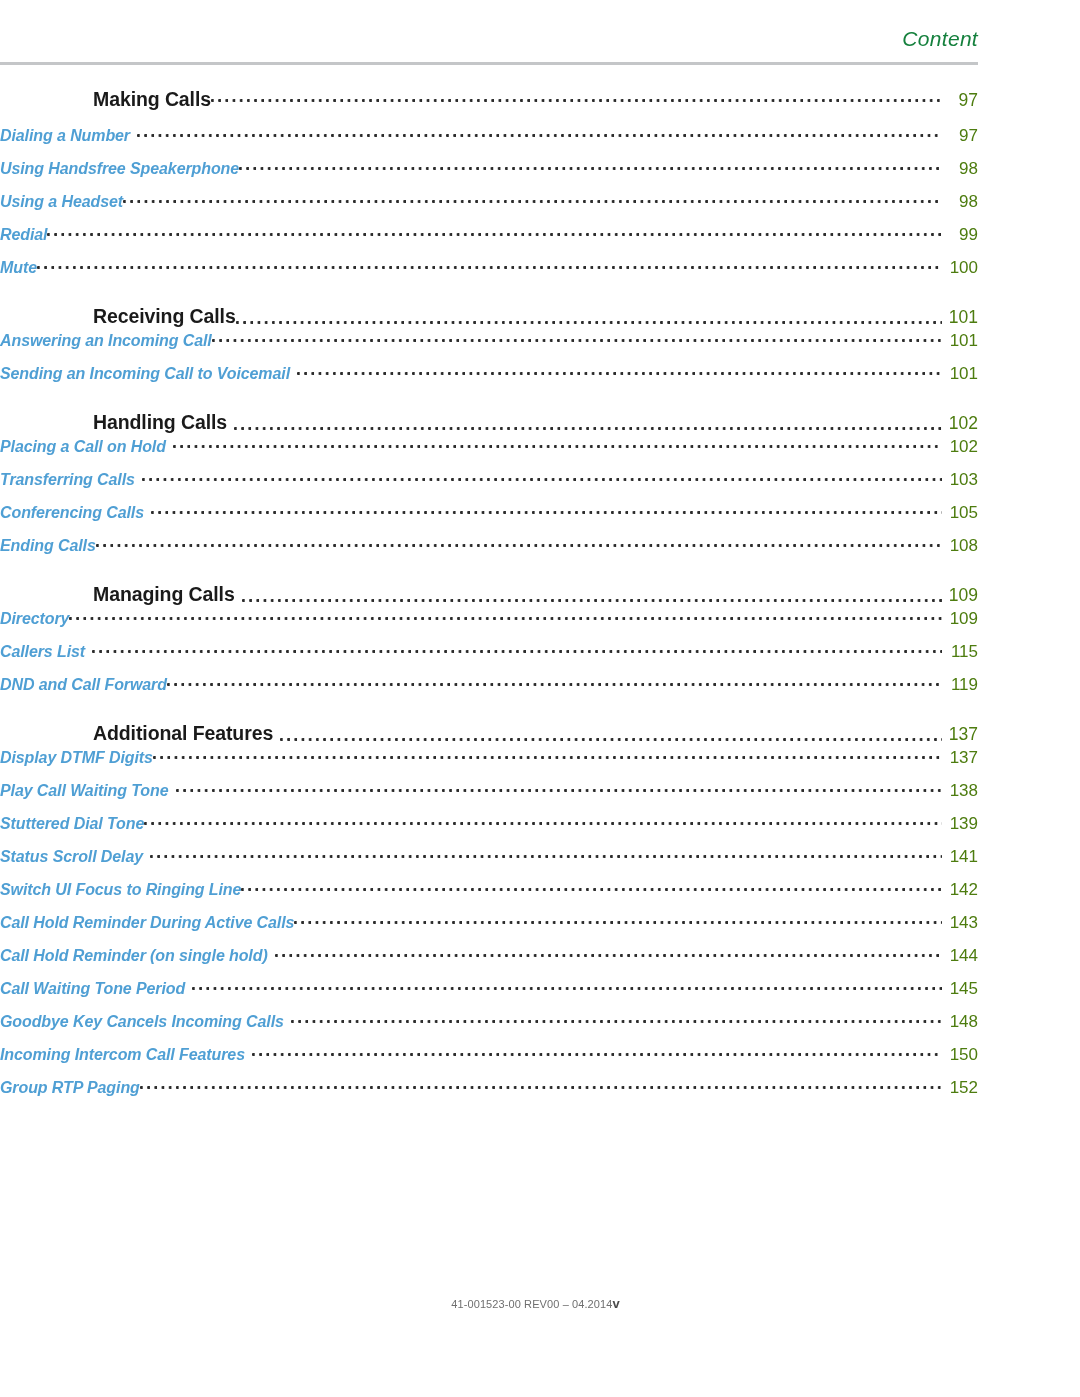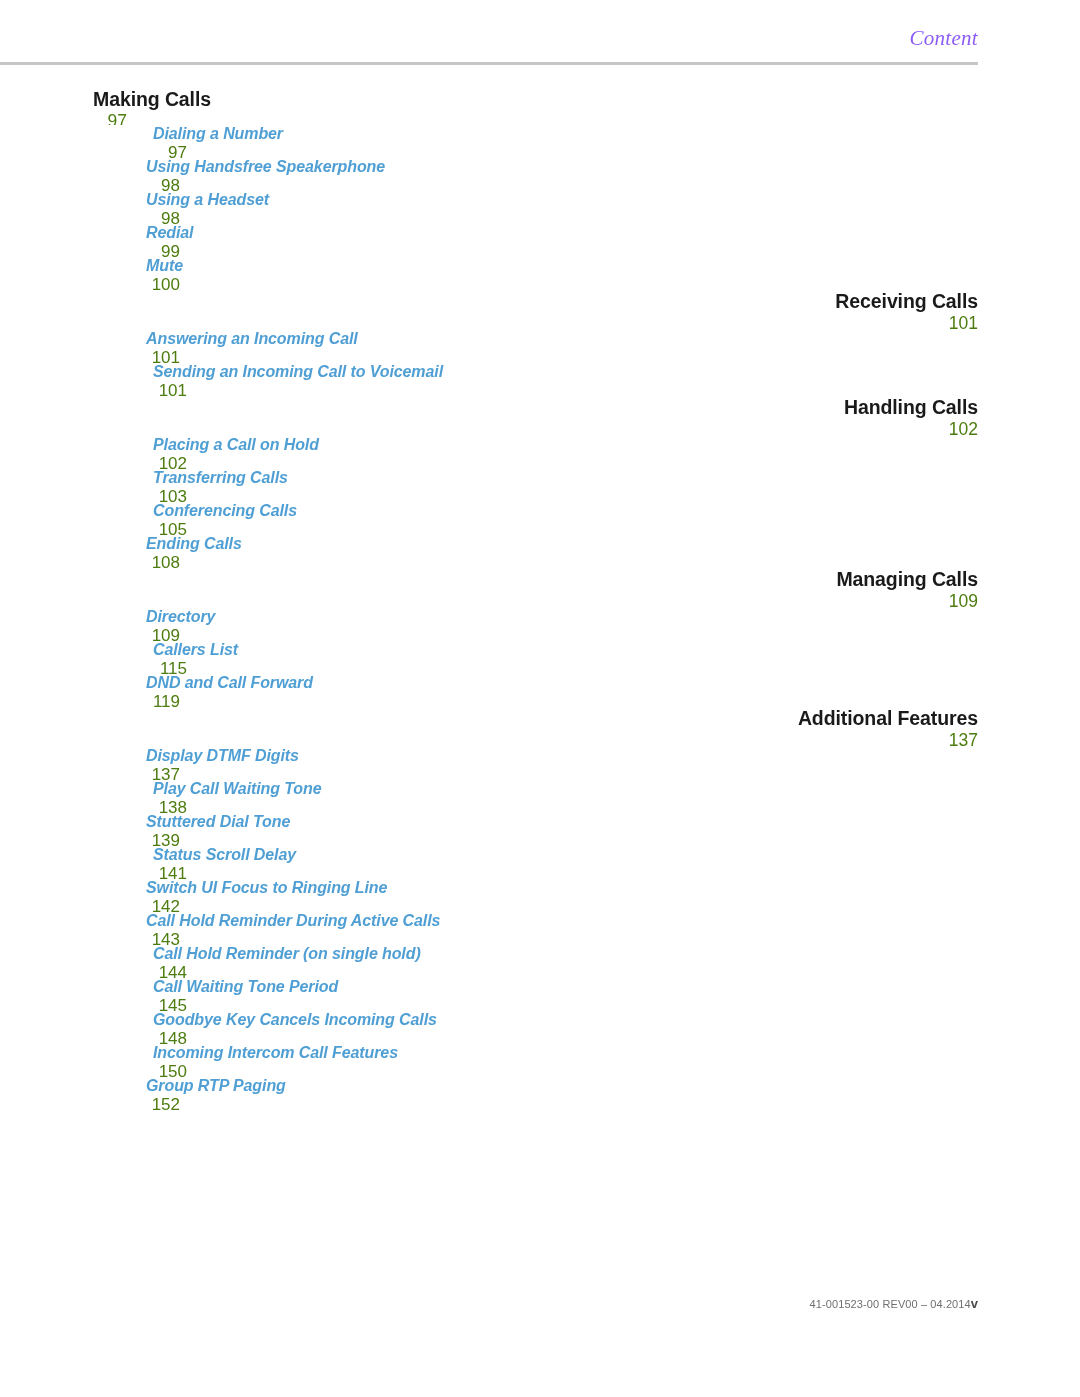--- a/index.html
+++ b/index.html
@@ -23,24 +23,24 @@
   
   .page-header {
     position: absolute;
     top: 28px;
     left: 0;
     width: 978px;
     text-align: right;
   }
   .header-title {
     display: inline-block;
-    font-family: Liberation Serif, serif;
+    font-family: Liberation Sans, sans-serif;
     font-style: italic;
     font-size: 21px;
-    color: #8b5cf6;
+    color: #15803d;
     letter-spacing: 0.3px;
     line-height: 1;
   }
   .header-rule {
     position: absolute;
     top: 62px;
     left: 0;
     width: 978px;
     height: 3px;
     background: #c4c6c8;
@@ -54,30 +54,28 @@
     width: 978px;
   }
 
   .toc-row {
     position: relative;
     display: flex;
     align-items: baseline;
     width: 978px;
     box-sizing: border-box;
     overflow: hidden;
-    flex-direction: column;
   }
 
   .toc-row.level-1 {
     height: 37px;
     padding-left: 93px;
   }
   .toc-row.level-2 {
     height: 33px;
-    padding-left: 146px;
   }
   
   .toc-row.level-1.has-gap {
     height: 40px;
     align-items: flex-end;
     padding-bottom: 2px;
   }
 
   .toc-label {
     white-space: nowrap;
@@ -134,21 +132,21 @@
   }
 
   
   .page-footer {
     position: absolute;
     left: 0;
     top: 1296px;
     width: 978px;
     display: flex;
     align-items: baseline;
-    justify-content: flex-end;
+    justify-content: center;
   }
   .footer-left {
     margin-left: 93px;
     font-size: 11px;
     color: #6f6f6f;
     letter-spacing: 0.1px;
   }
   .footer-right {
     font-size: 13px;
     font-weight: bold;

